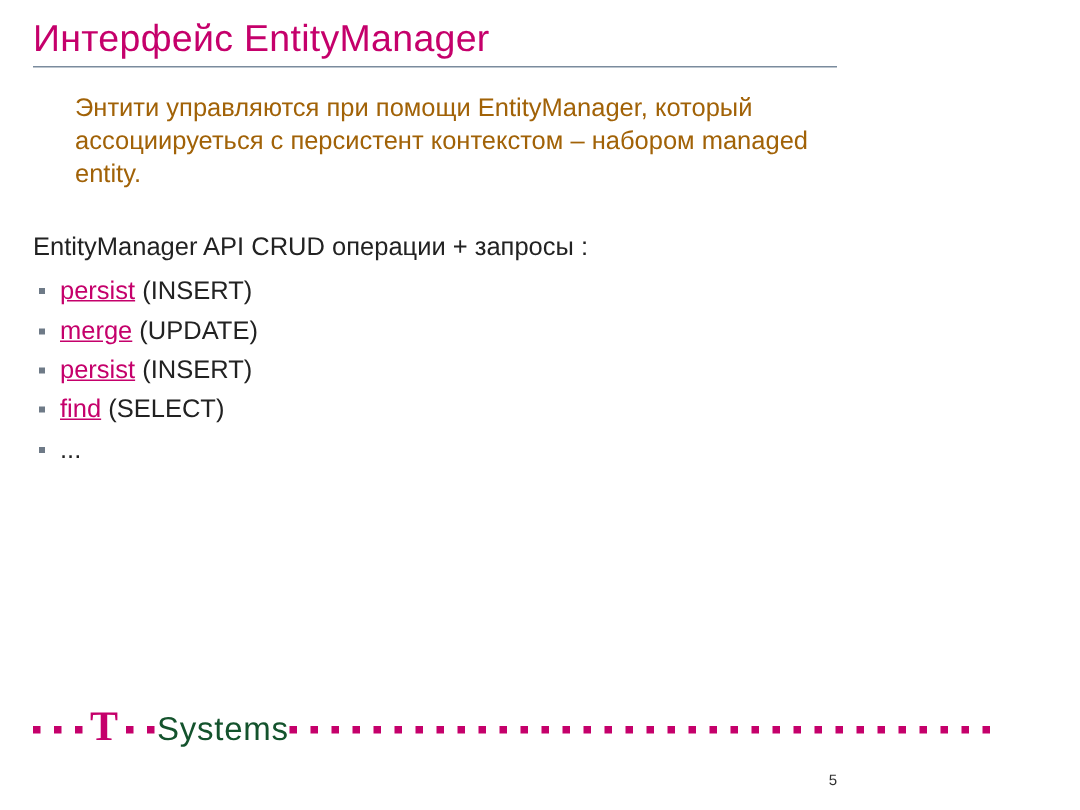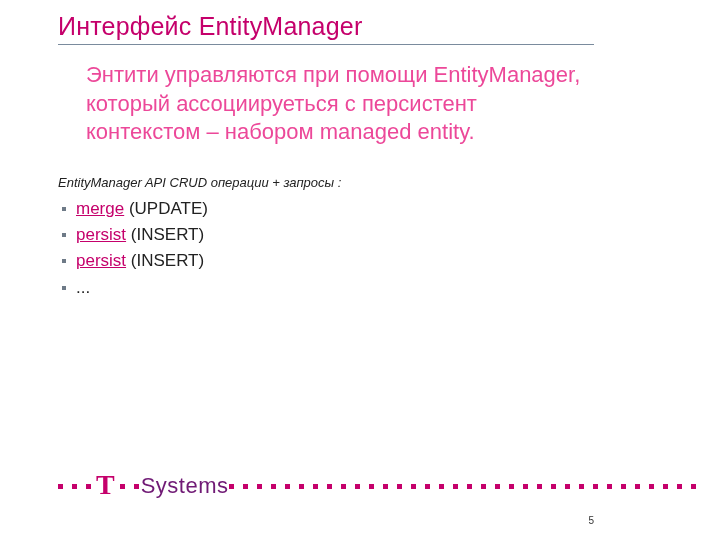--- a/index.html
+++ b/index.html
@@ -2,46 +2,44 @@
 <html><head>
   <meta charset="utf-8">
   <style>
     * { margin: 0; padding: 0; box-sizing: border-box; }
     html, body { width: 720px; height: 540px; font-family: Arial, Helvetica, sans-serif; background: #fff; color: #222; }
     .slide {
       position: relative;
       width: 580px;
       height: 540px;
       padding: 12px 22px 24px 22px;
-      margin-left: 36px;
     }
     .title {
       font-size: 25px;
       font-weight: 400;
       color: #c5006b;
       letter-spacing: 0.2px;
       padding-bottom: 3px;
     }
     .rule {
       border-bottom: 1.5px solid #7a8b9d;
       margin-bottom: 16px;
     }
     .intro {
-      font-size: 22px;
+      font-size: 17px;
       line-height: 1.3;
-      color: #ec4899;
+      color: #a16207;
       padding-left: 28px;
       padding-right: 10px;
       margin-bottom: 28px;
     }
     .subhead {
-      font-size: 13px;
+      font-size: 17px;
       color: #222;
       margin-bottom: 6px;
-      font-style: italic;
     }
     .bullets { list-style: none; }
     .bullets li {
       position: relative;
       padding-left: 18px;
       font-size: 17px;
       line-height: 1.55;
       color: #222;
     }
     .bullets li::before {
@@ -90,21 +88,21 @@
       font-size: 28px;
       font-weight: 700;
       color: #c5006b;
       line-height: 1;
       position: relative;
       top: -1px;
     }
     .logo-sys {
       font-family: Arial, Helvetica, sans-serif;
       font-size: 22px;
-      color: #701a75;
+      color: #14532d;
       letter-spacing: 0.5px;
       position: relative;
       top: 0;
       margin-left: 2px;
     }
     .dots.right {
       flex: 1;
     }
     .pagenum {
       position: absolute;
@@ -121,27 +119,30 @@
 
   <div class="title">Интерфейс EntityManager</div>
   <div class="rule"></div>
 
   <p class="intro">Энтити управляются при помощи EntityManager, который  ассоциируеться с персистент контекстом – набором  managed entity.</p>
 
   <p class="subhead">EntityManager API   CRUD операции + запросы :</p>
 
   <ul class="bullets">
     <li>
+      <span class="link">persist</span><span class="suffix"> (INSERT)</span>
+    </li>
+    <li>
       <span class="link">merge</span><span class="suffix"> (UPDATE)</span>
     </li>
     <li>
       <span class="link">persist</span><span class="suffix"> (INSERT)</span>
     </li>
     <li>
-      <span class="link">persist</span><span class="suffix"> (INSERT)</span>
+      <span class="link">find</span><span class="suffix"> (SELECT)</span>
     </li>
     <li>
       <span class="suffix">...</span>
     </li>
   </ul>
 
   <div class="footer">
     <div class="dots">
       <span class="dot"></span>
       <span class="dot"></span>

